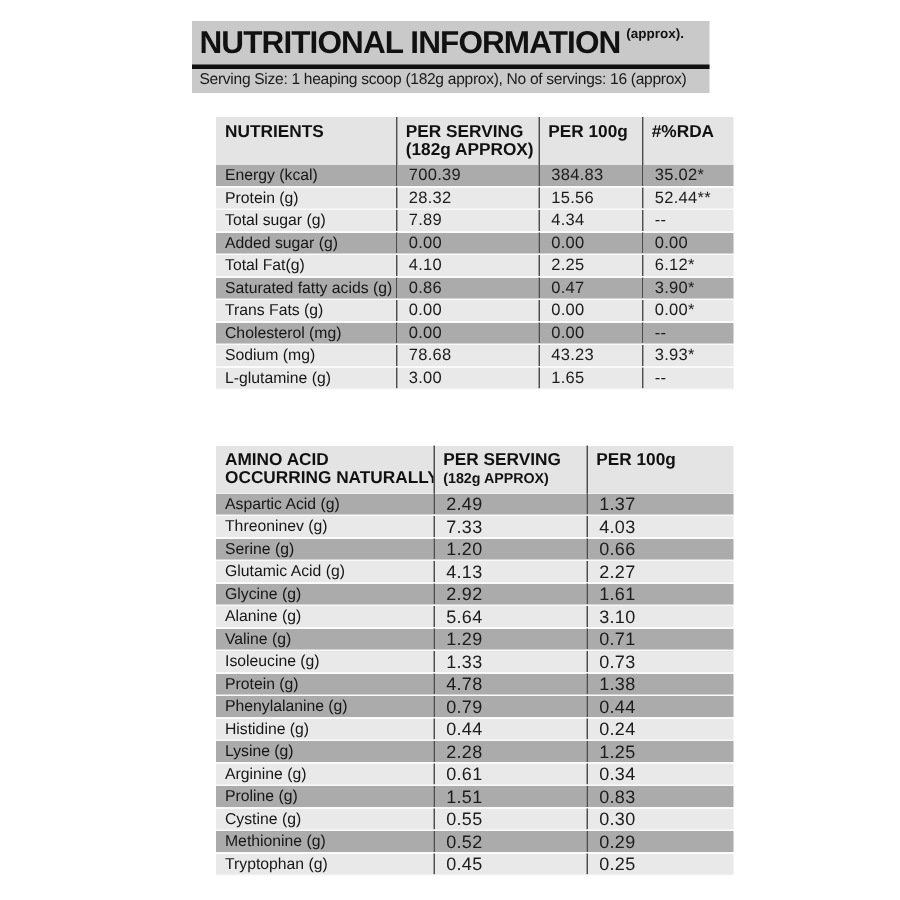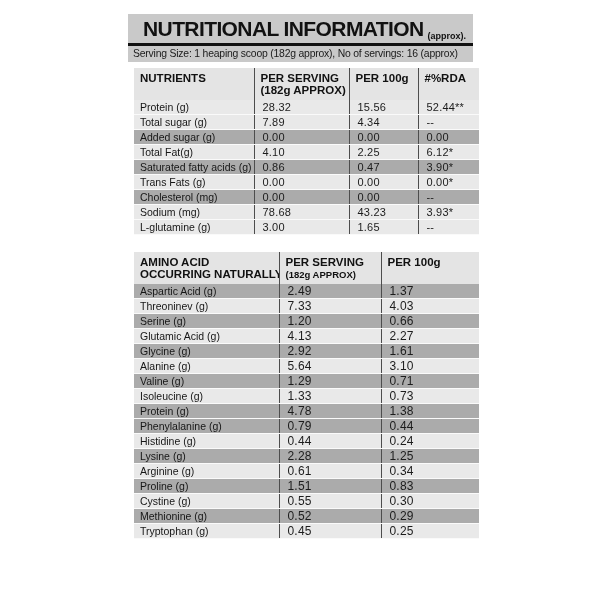--- a/index.html
+++ b/index.html
@@ -14,24 +14,24 @@
   }
   .label-wrap {
     position: absolute;
     left: 128px;
     top: 14px;
     width: 345px;
   }
   
   .title-band {
     background: #c9c9c9;
-    padding: 3px 5px 2px 15px;
+    padding: 3px 5px 2px 5px;
     border-bottom: 3px solid #111111;
     display: flex;
-    align-items: flex-end;
+    align-items: flex-start;
     white-space: nowrap;
   }
   .title-main {
     font-size: 21px;
     font-weight: bold;
     letter-spacing: -0.6px;
     color: #111111;
   }
   .title-note {
     font-size: 9px;
@@ -47,21 +47,21 @@
     padding: 2px 4px 3px 5px;
     margin-bottom: 2px;
     white-space: nowrap;
     color: #1a1a1a;
   }
   
   table {
     border-collapse: collapse;
     table-layout: fixed;
     width: 345px;
-    margin: 6px;
+    margin: 16px;
   }
   td, th {
     margin: 0;
     overflow: hidden;
     white-space: nowrap;
     text-align: left;
     vertical-align: middle;
   }
   thead th {
     background: #e4e4e4;
@@ -124,20 +124,26 @@
         <th>NUTRIENTS</th>
         <th class="vdiv">
           <span class="l2">PER SERVING</span>
           <span class="l2">(182g  APPROX)</span>
         </th>
         <th class="vdiv">PER 100g</th>
         <th class="vdiv">#%RDA</th>
       </tr>
     </thead>
     <tbody>
+        <tr class="shaded">
+          <td class="name-cell">Energy (kcal)</td>
+          <td class="value-cell vdiv">700.39</td>
+          <td class="value-cell vdiv">384.83</td>
+          <td class="value-cell vdiv">35.02*</td>
+        </tr>
         <tr class="plain">
           <td class="name-cell">Protein (g)</td>
           <td class="value-cell vdiv">28.32</td>
           <td class="value-cell vdiv">15.56</td>
           <td class="value-cell vdiv">52.44**</td>
         </tr>
         <tr class="plain">
           <td class="name-cell">Total sugar (g)</td>
           <td class="value-cell vdiv">7.89</td>
           <td class="value-cell vdiv">4.34</td>

